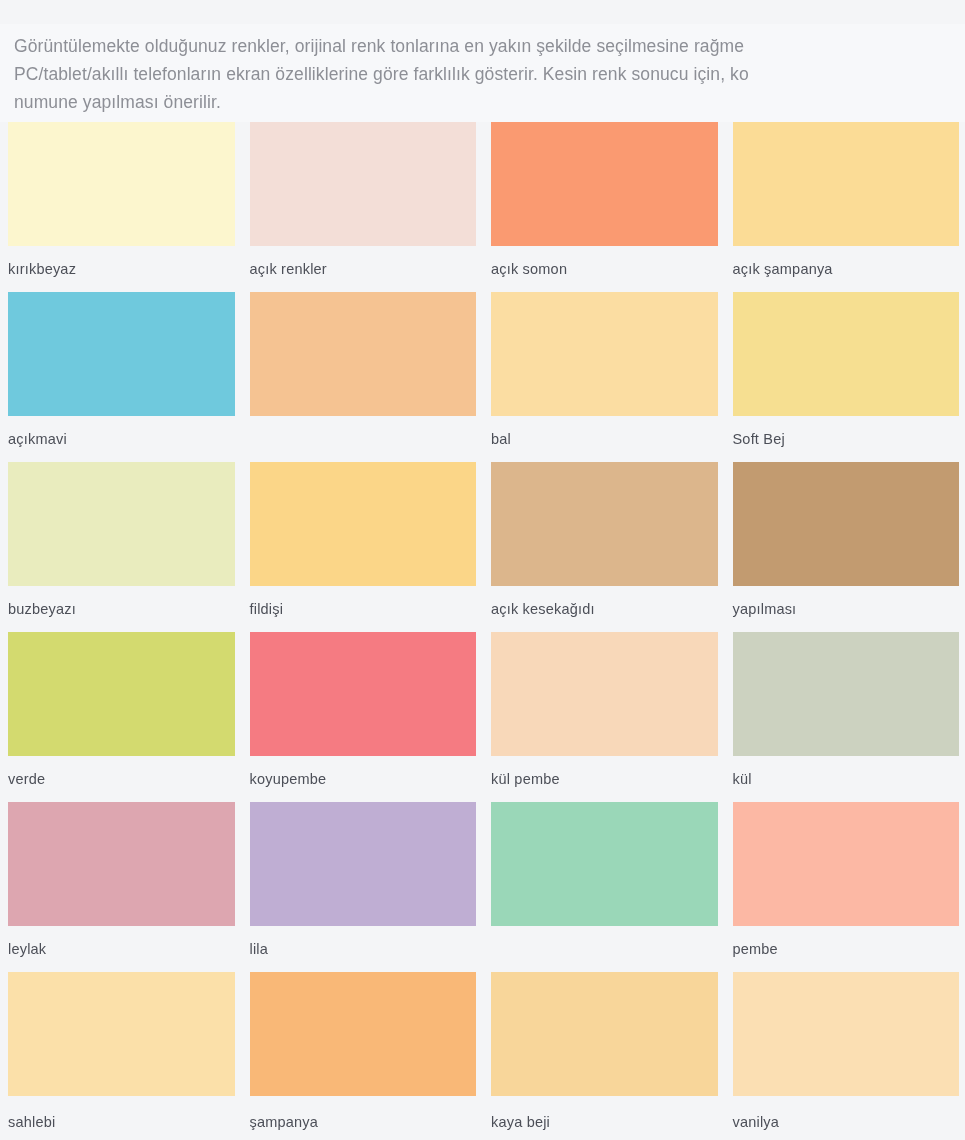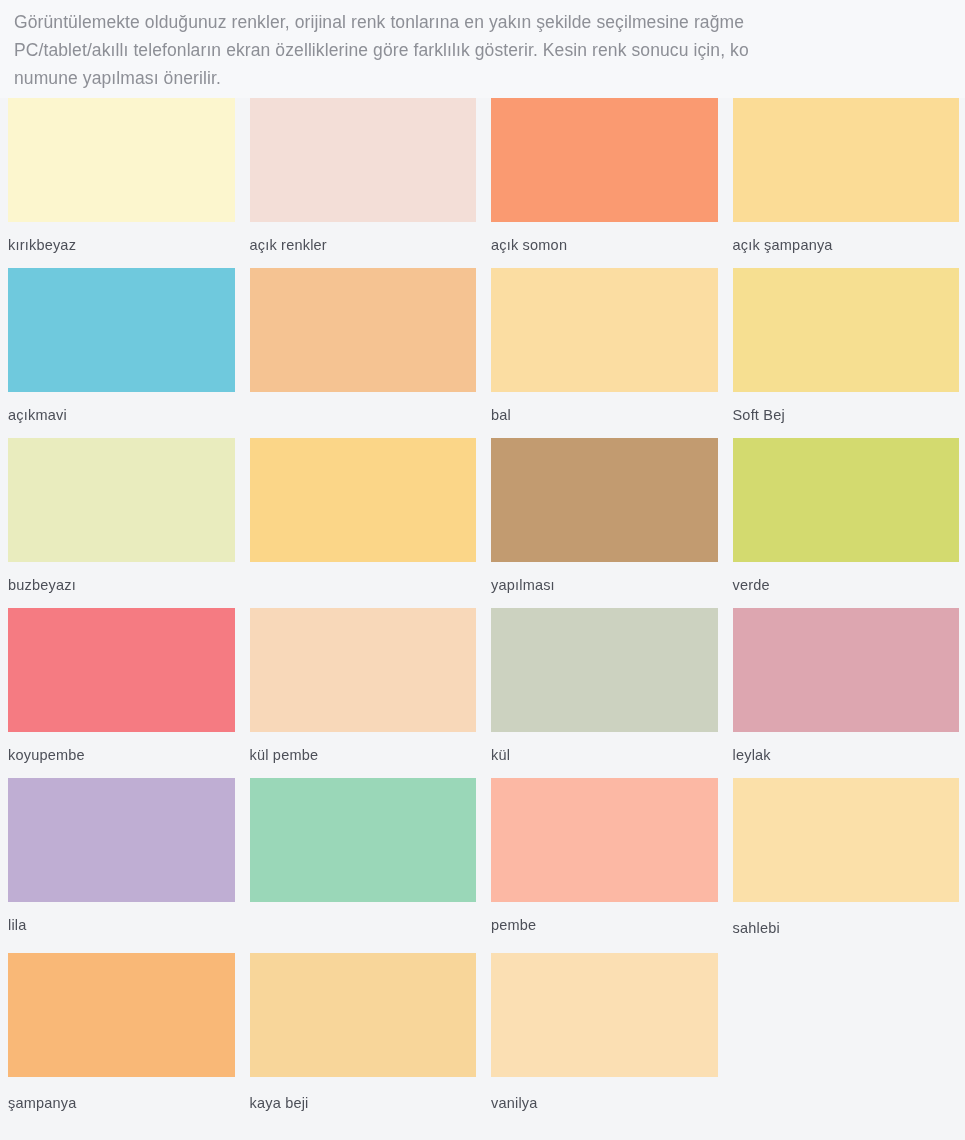--- a/index.html
+++ b/index.html
@@ -23,20 +23,21 @@
 
   
   .disclaimer {
     padding: 8px 12px 6px 14px;
     color: #8d8f96;
     font-size: 17.5px;
     line-height: 28px;
     letter-spacing: 0.1px;
     white-space: nowrap;
     background: #f7f8fa;
+    margin-top: 24px;
   }
   .disclaimer p {
     margin: 0;
   }
 
   
   .grid {
     display: grid;
     grid-template-columns: repeat(4, 1fr);
     column-gap: 15px;
@@ -114,20 +115,25 @@
       <div class="cell">
         <div class="chip" style="background: rgb(246, 223, 145);"></div>
         <div class="caption">Soft Bej</div>
       </div>
       <div class="cell">
         <div class="chip" style="background: rgb(233, 236, 190);"></div>
         <div class="caption">buzbeyazı</div>
       </div>
       <div class="cell">
         <div class="chip" style="background: rgb(251, 214, 136);"></div>
+        <div class="caption">fildişi</div>
+      </div>
+      <div class="cell">
+        <div class="chip" style="background: rgb(220, 182, 140);"></div>
+        <div class="caption">açık kesekağıdı</div>
       </div>
       <div class="cell">
         <div class="chip" style="background: rgb(194, 155, 112);"></div>
         <div class="caption">yapılması</div>
       </div>
       <div class="cell">
         <div class="chip" style="background: rgb(211, 218, 111);"></div>
         <div class="caption">verde</div>
       </div>
       <div class="cell">

